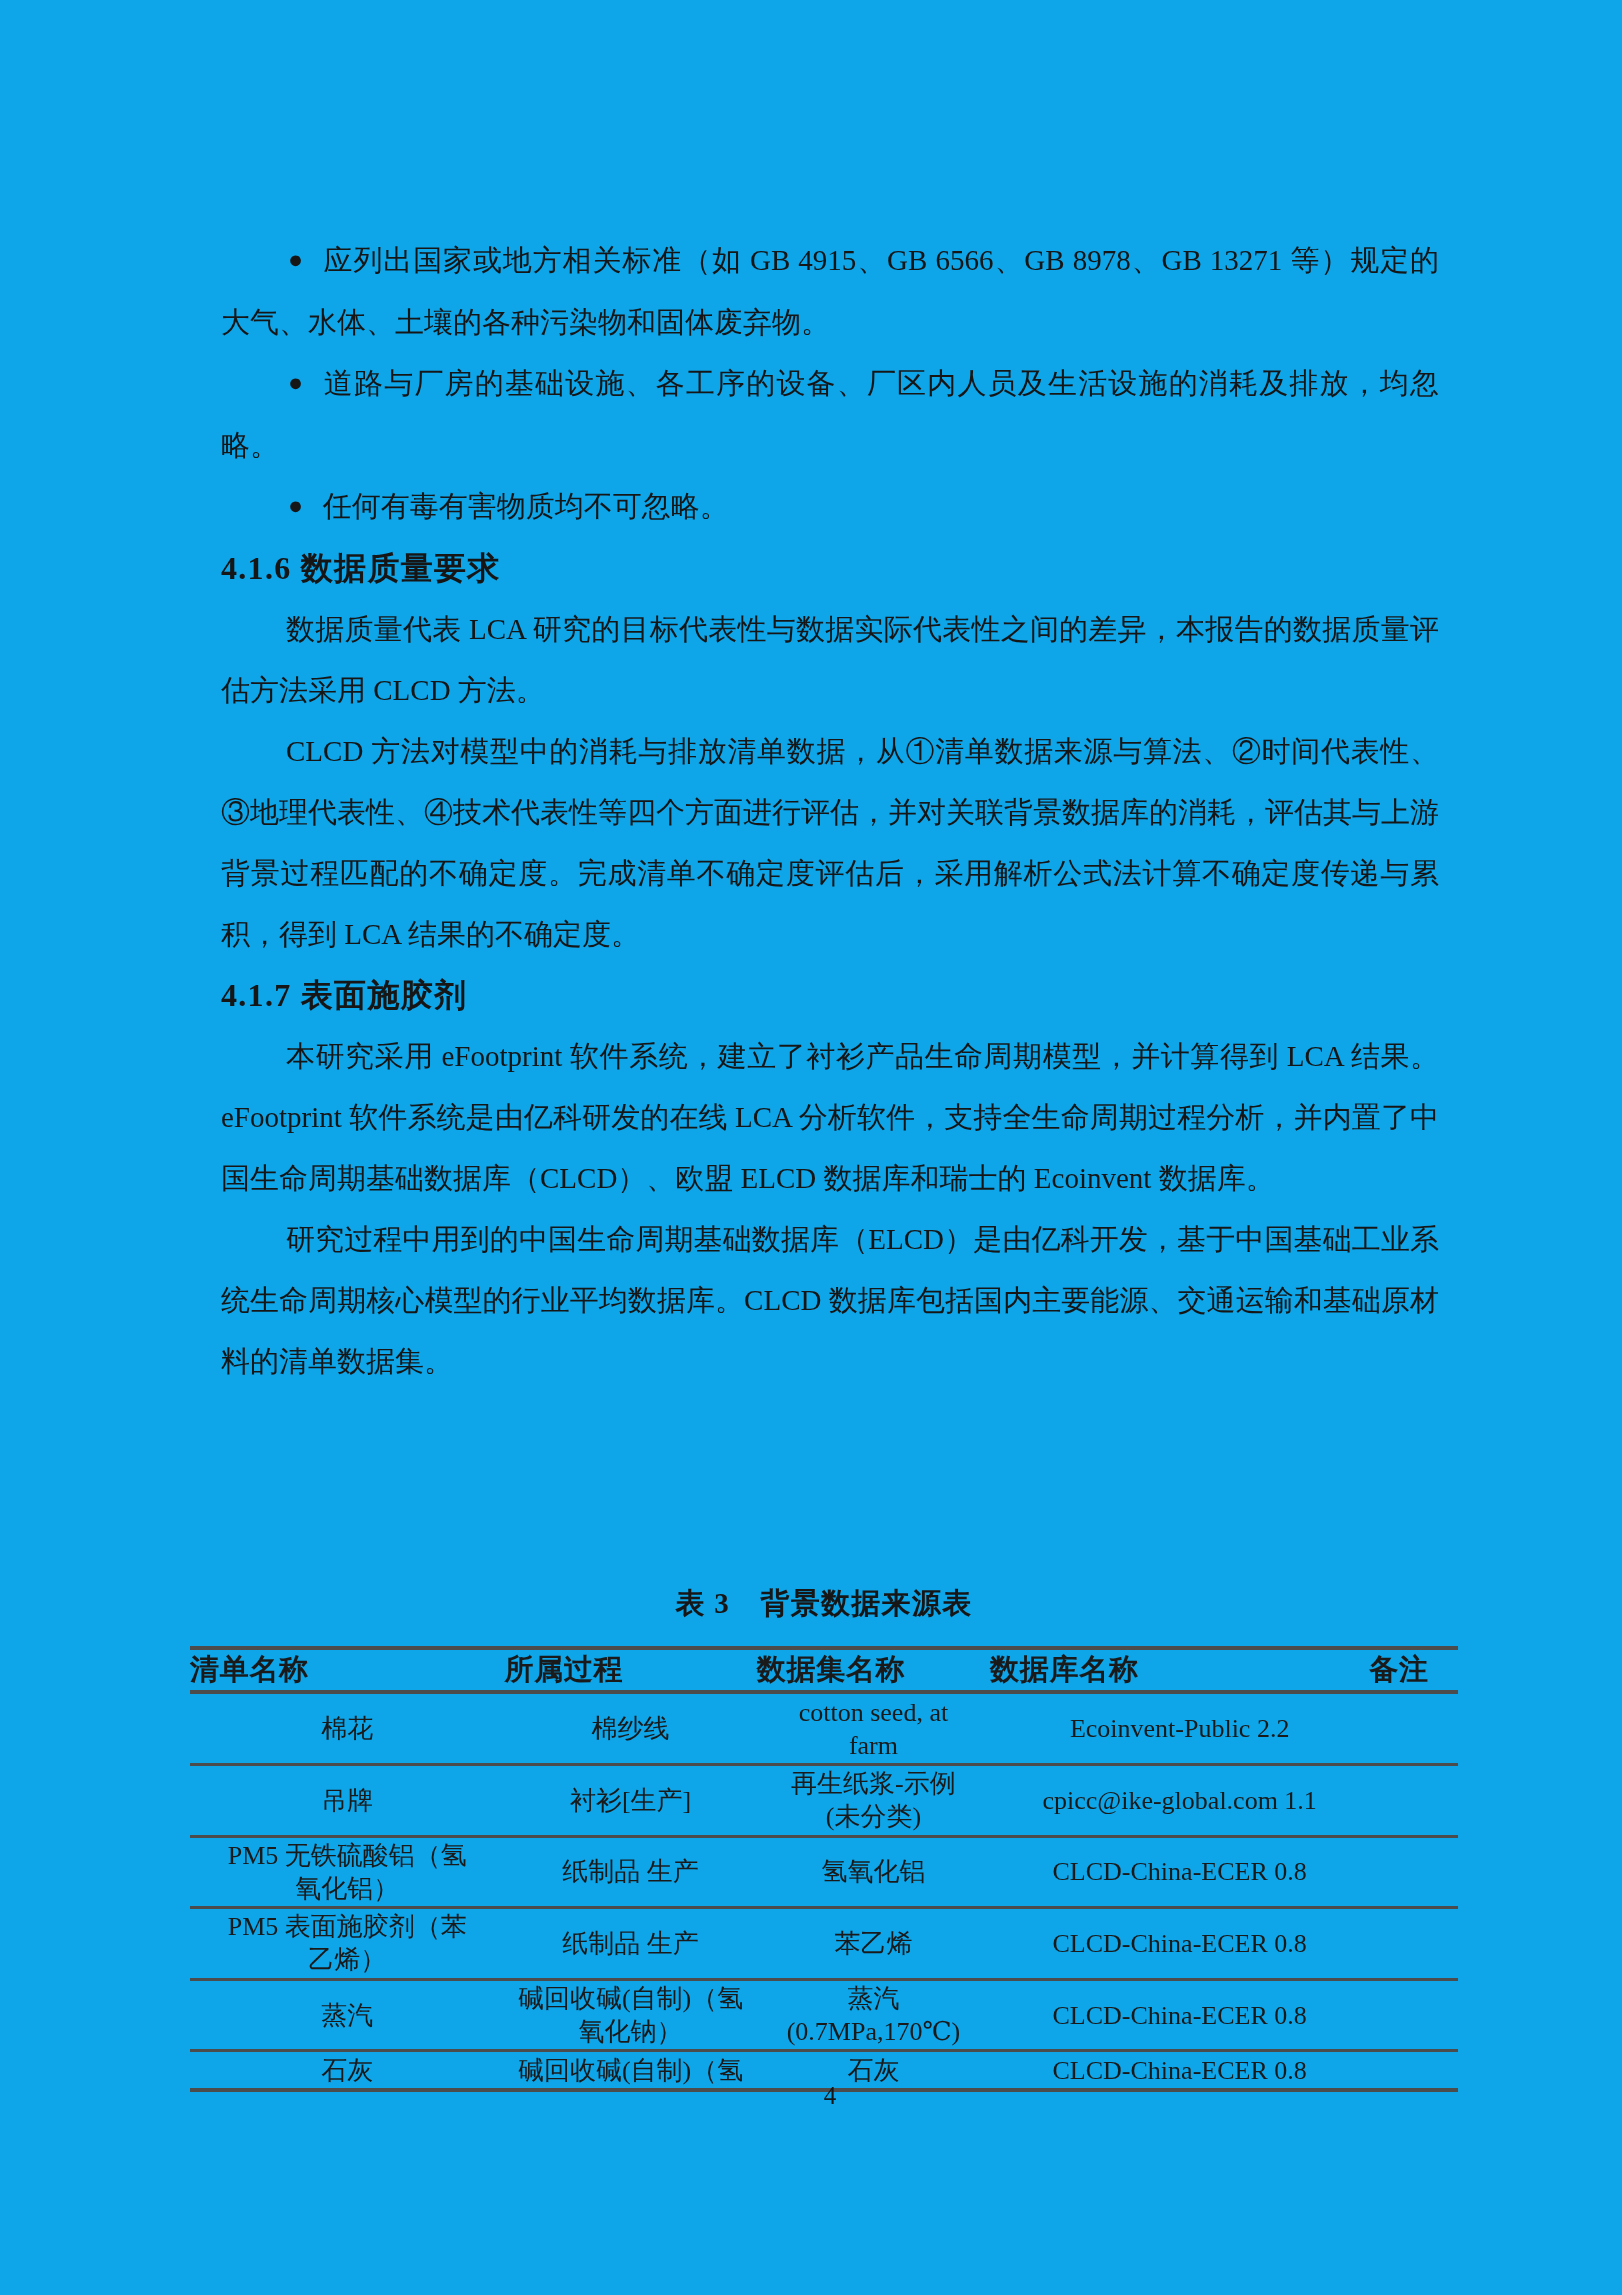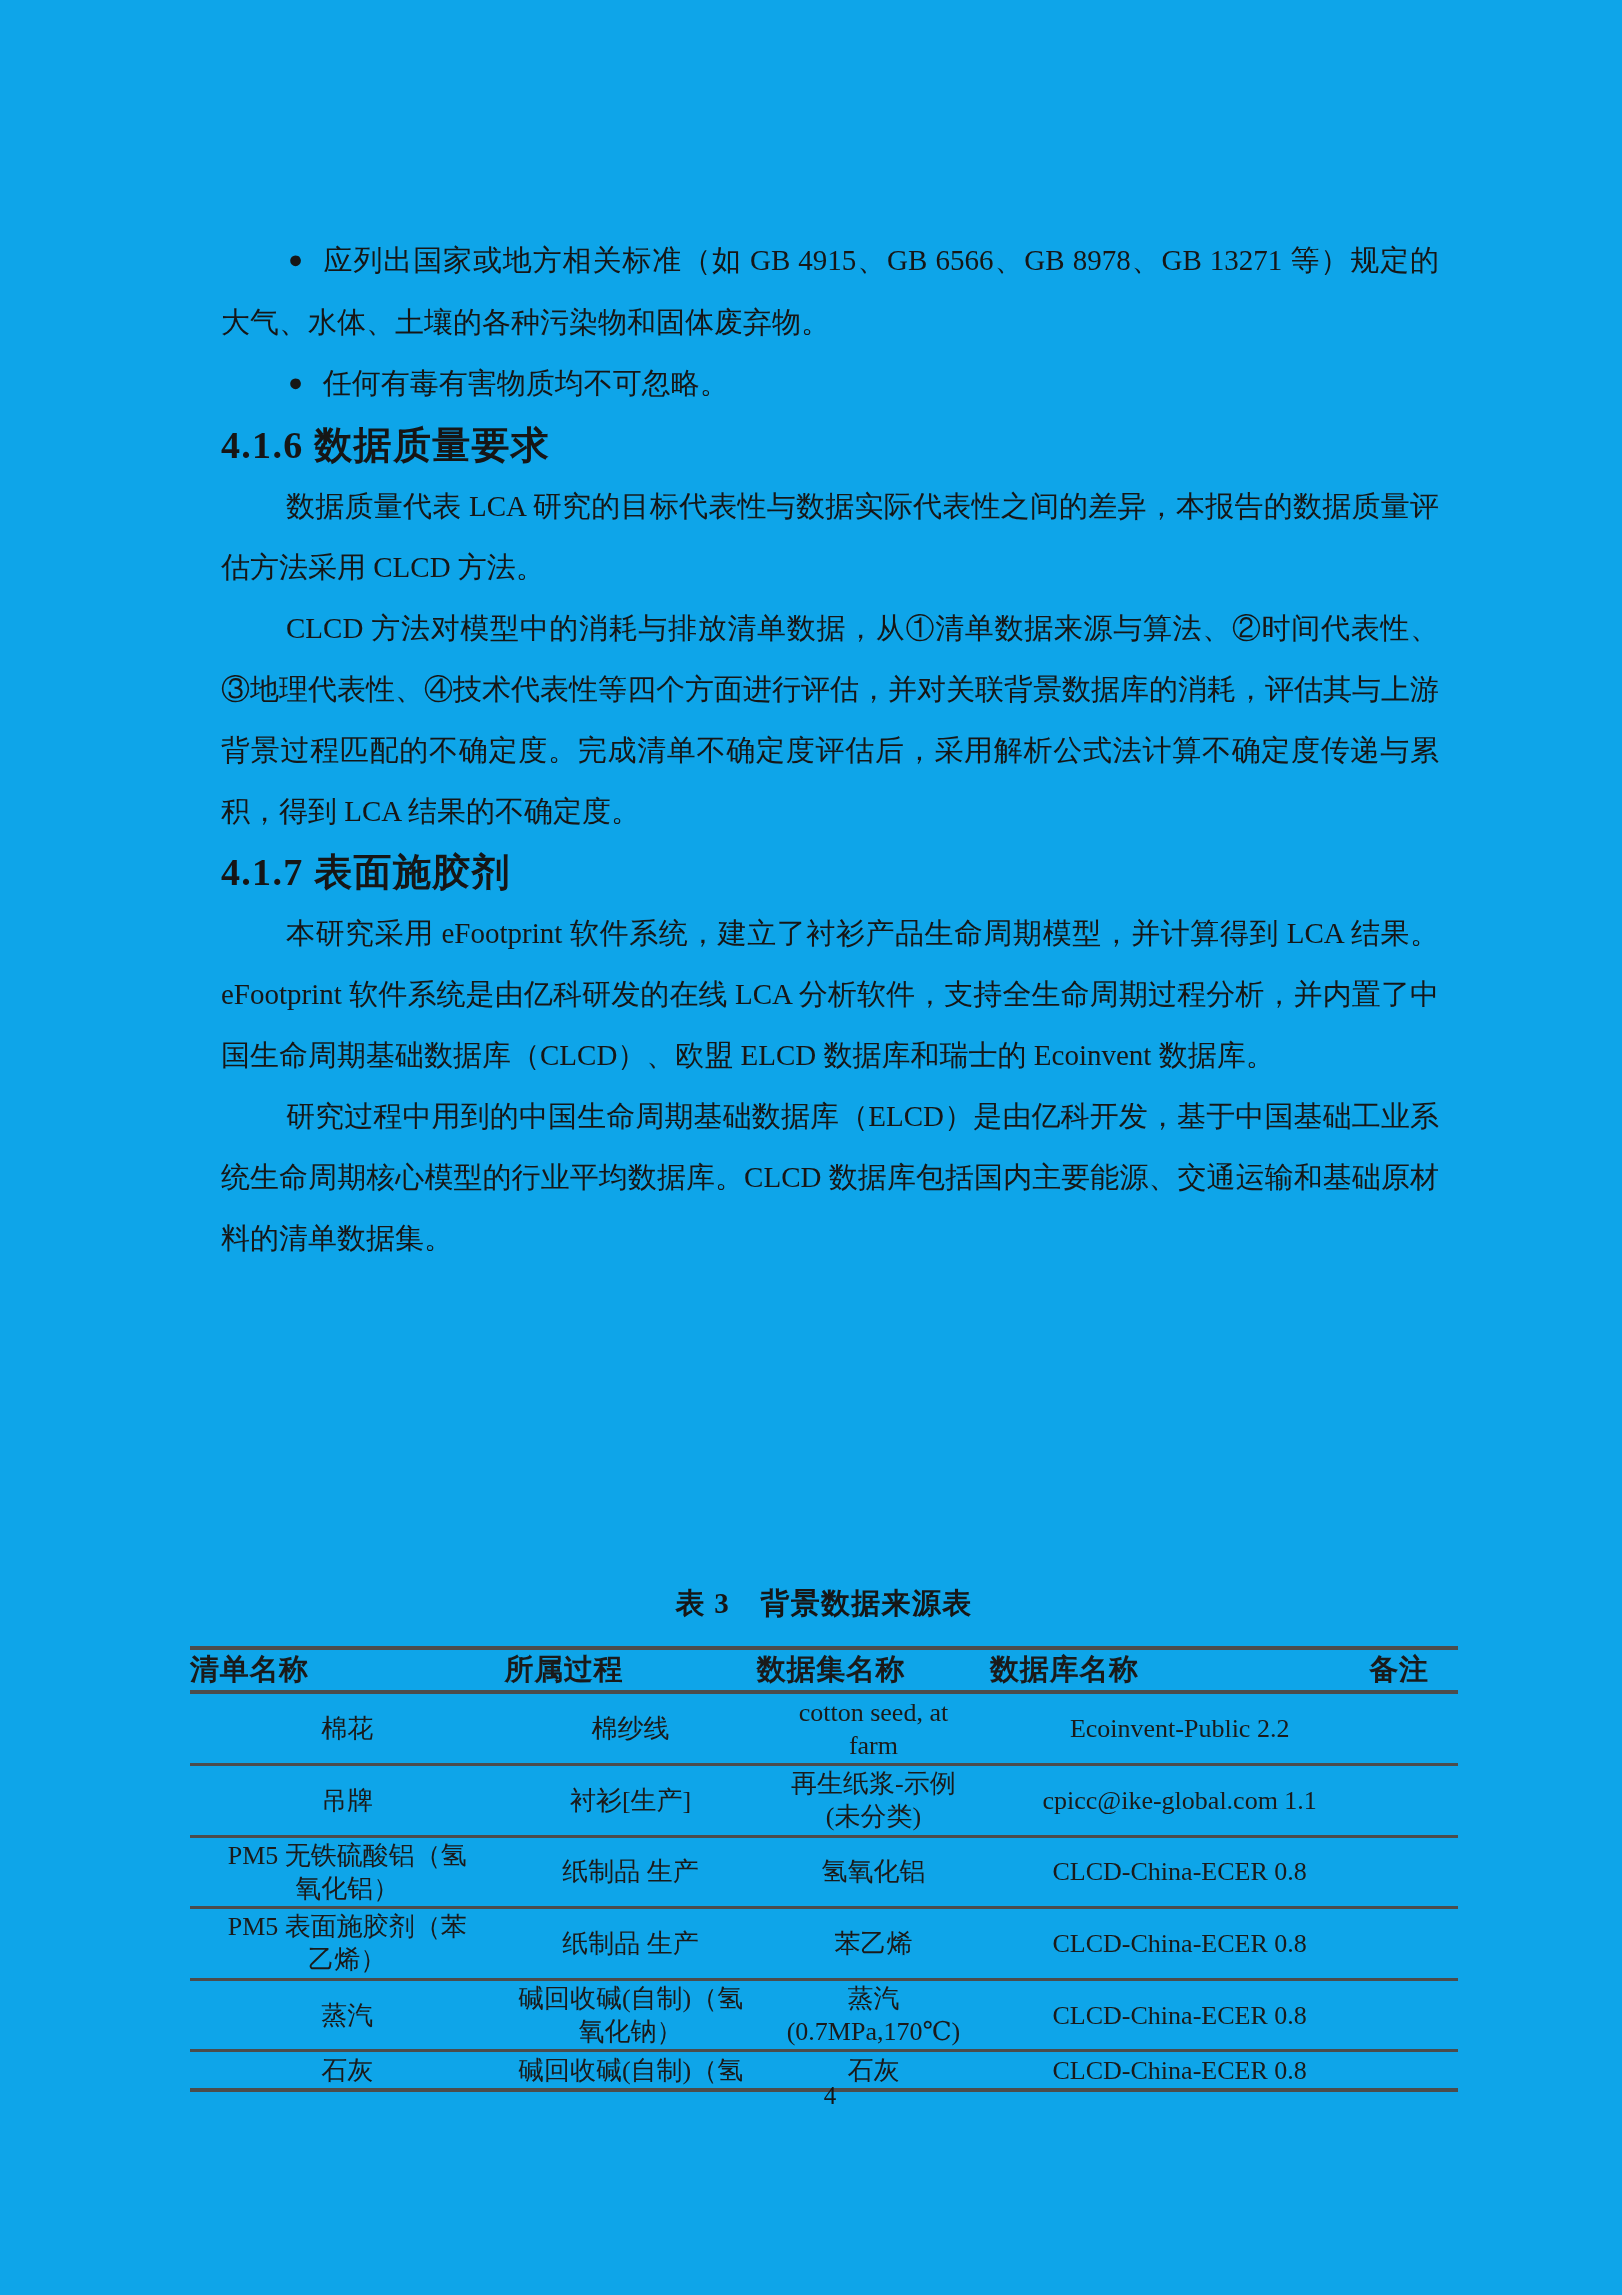--- a/index.html
+++ b/index.html
@@ -22,21 +22,21 @@
   .bullet-para { text-indent:67px; }
   .bullet-dot {
     display:inline-block;
     font-size:25px;
     margin-right:19.6px;
     position:relative; top:-2px;
     text-indent:0;
   }
   .indent-para { text-indent:65px; }
   .sec-heading {
-    font-size:38px;
+    font-size:32px;
     font-weight:bold;
     line-height:61px;
     text-align:left;
     text-indent:0;
     letter-spacing:1.3px;
   }
   
   .table-block {
     position:absolute;
     left:190px; top:1573px; width:1268px;
@@ -94,20 +94,21 @@
 </style>
 </head>
 <body>
 
 <div class="page">
 
   <div class="body-text">
 
     <p class="para bullet-para"><span class="bullet-dot">●</span><span>应列出国家或地方相关标准（如 GB 4915、GB 6566、GB 8978、GB 13271 等）规定的大气、水体、土壤的各种污染物和固体废弃物。</span></p>
 
+    <p class="para bullet-para"><span class="bullet-dot">●</span><span>道路与厂房的基础设施、各工序的设备、厂区内人员及生活设施的消耗及排放，均忽略。</span></p>
 
     <p class="para bullet-para"><span class="bullet-dot">●</span><span>任何有毒有害物质均不可忽略。</span></p>
 
     <p class="para sec-heading">4.1.6 数据质量要求</p>
 
     <p class="para indent-para">数据质量代表 LCA 研究的目标代表性与数据实际代表性之间的差异，本报告的数据质量评估方法采用 CLCD 方法。</p>
 
     <p class="para indent-para">CLCD 方法对模型中的消耗与排放清单数据，从①清单数据来源与算法、②时间代表性、③地理代表性、④技术代表性等四个方面进行评估，并对关联背景数据库的消耗，评估其与上游背景过程匹配的不确定度。完成清单不确定度评估后，采用解析公式法计算不确定度传递与累积，得到 LCA 结果的不确定度。</p>
 
     <p class="para sec-heading">4.1.7 表面施胶剂</p>

